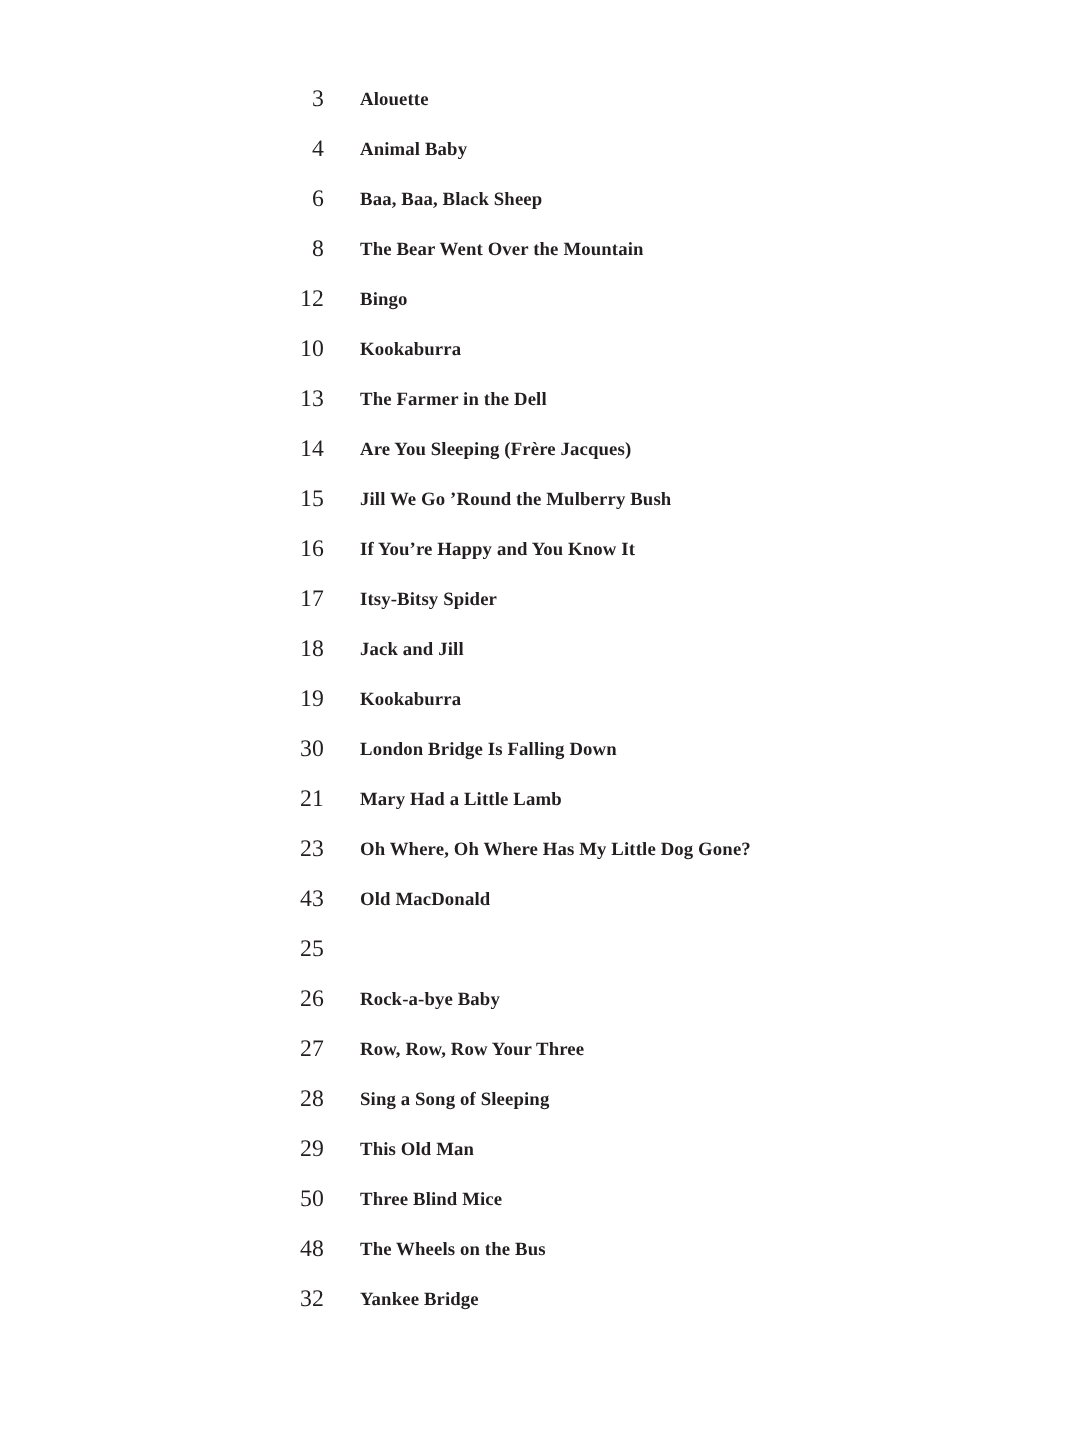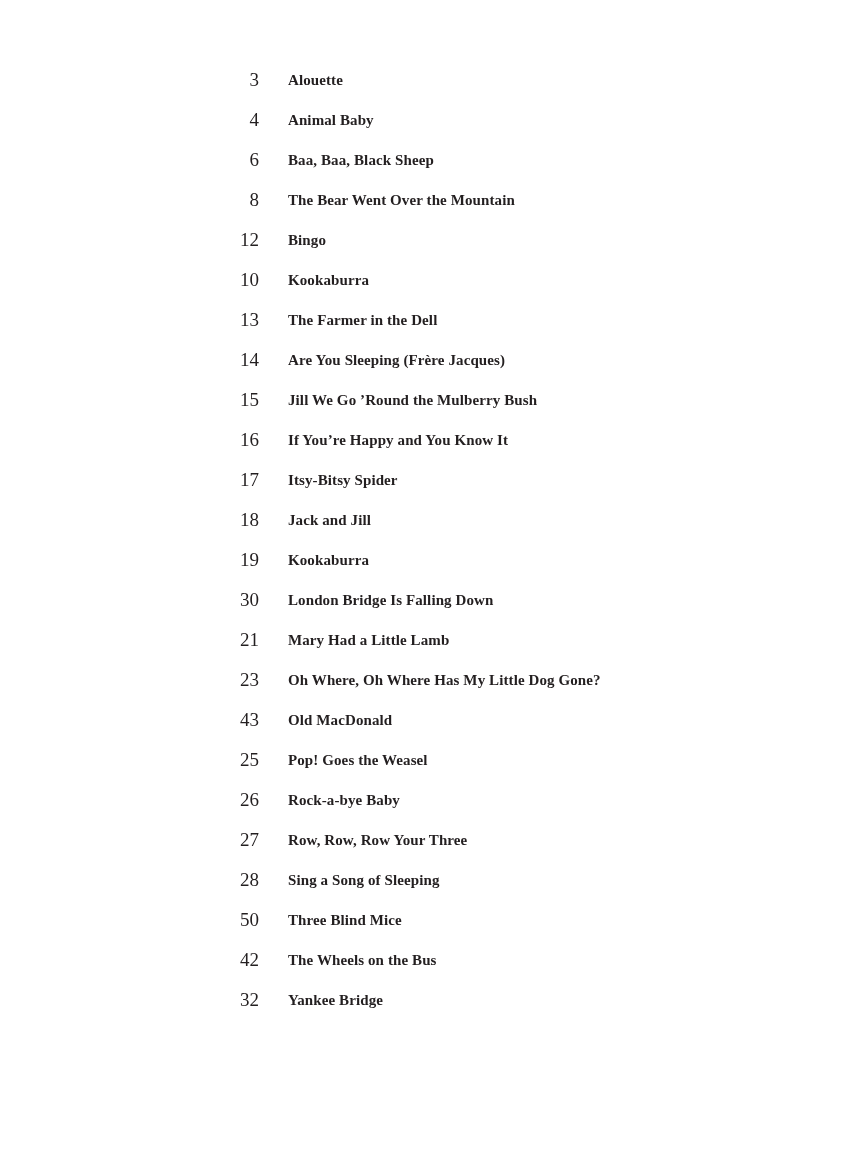--- a/index.html
+++ b/index.html
@@ -79,39 +79,42 @@
     <div class="row">
       <span class="num">23</span>
       <span class="title">Oh Where, Oh Where Has My Little Dog Gone?</span>
     </div>
     <div class="row">
       <span class="num">43</span>
       <span class="title">Old MacDonald</span>
     </div>
     <div class="row">
       <span class="num">25</span>
-      <span class="title">Pop! Goes the Weasel</span>
     </div>
     <div class="row">
       <span class="num">26</span>
       <span class="title">Rock-a-bye Baby</span>
     </div>
     <div class="row">
       <span class="num">27</span>
       <span class="title">Row, Row, Row Your Three</span>
     </div>
     <div class="row">
       <span class="num">28</span>
       <span class="title">Sing a Song of Sleeping</span>
     </div>
     <div class="row">
+      <span class="num">29</span>
+      <span class="title">This Old Man</span>
+    </div>
+    <div class="row">
       <span class="num">50</span>
       <span class="title">Three Blind Mice</span>
     </div>
     <div class="row">
-      <span class="num">42</span>
+      <span class="num">48</span>
       <span class="title">The Wheels on the Bus</span>
     </div>
     <div class="row">
       <span class="num">32</span>
       <span class="title">Yankee Bridge</span>
     </div>
   </div>
 
 </body></html>

